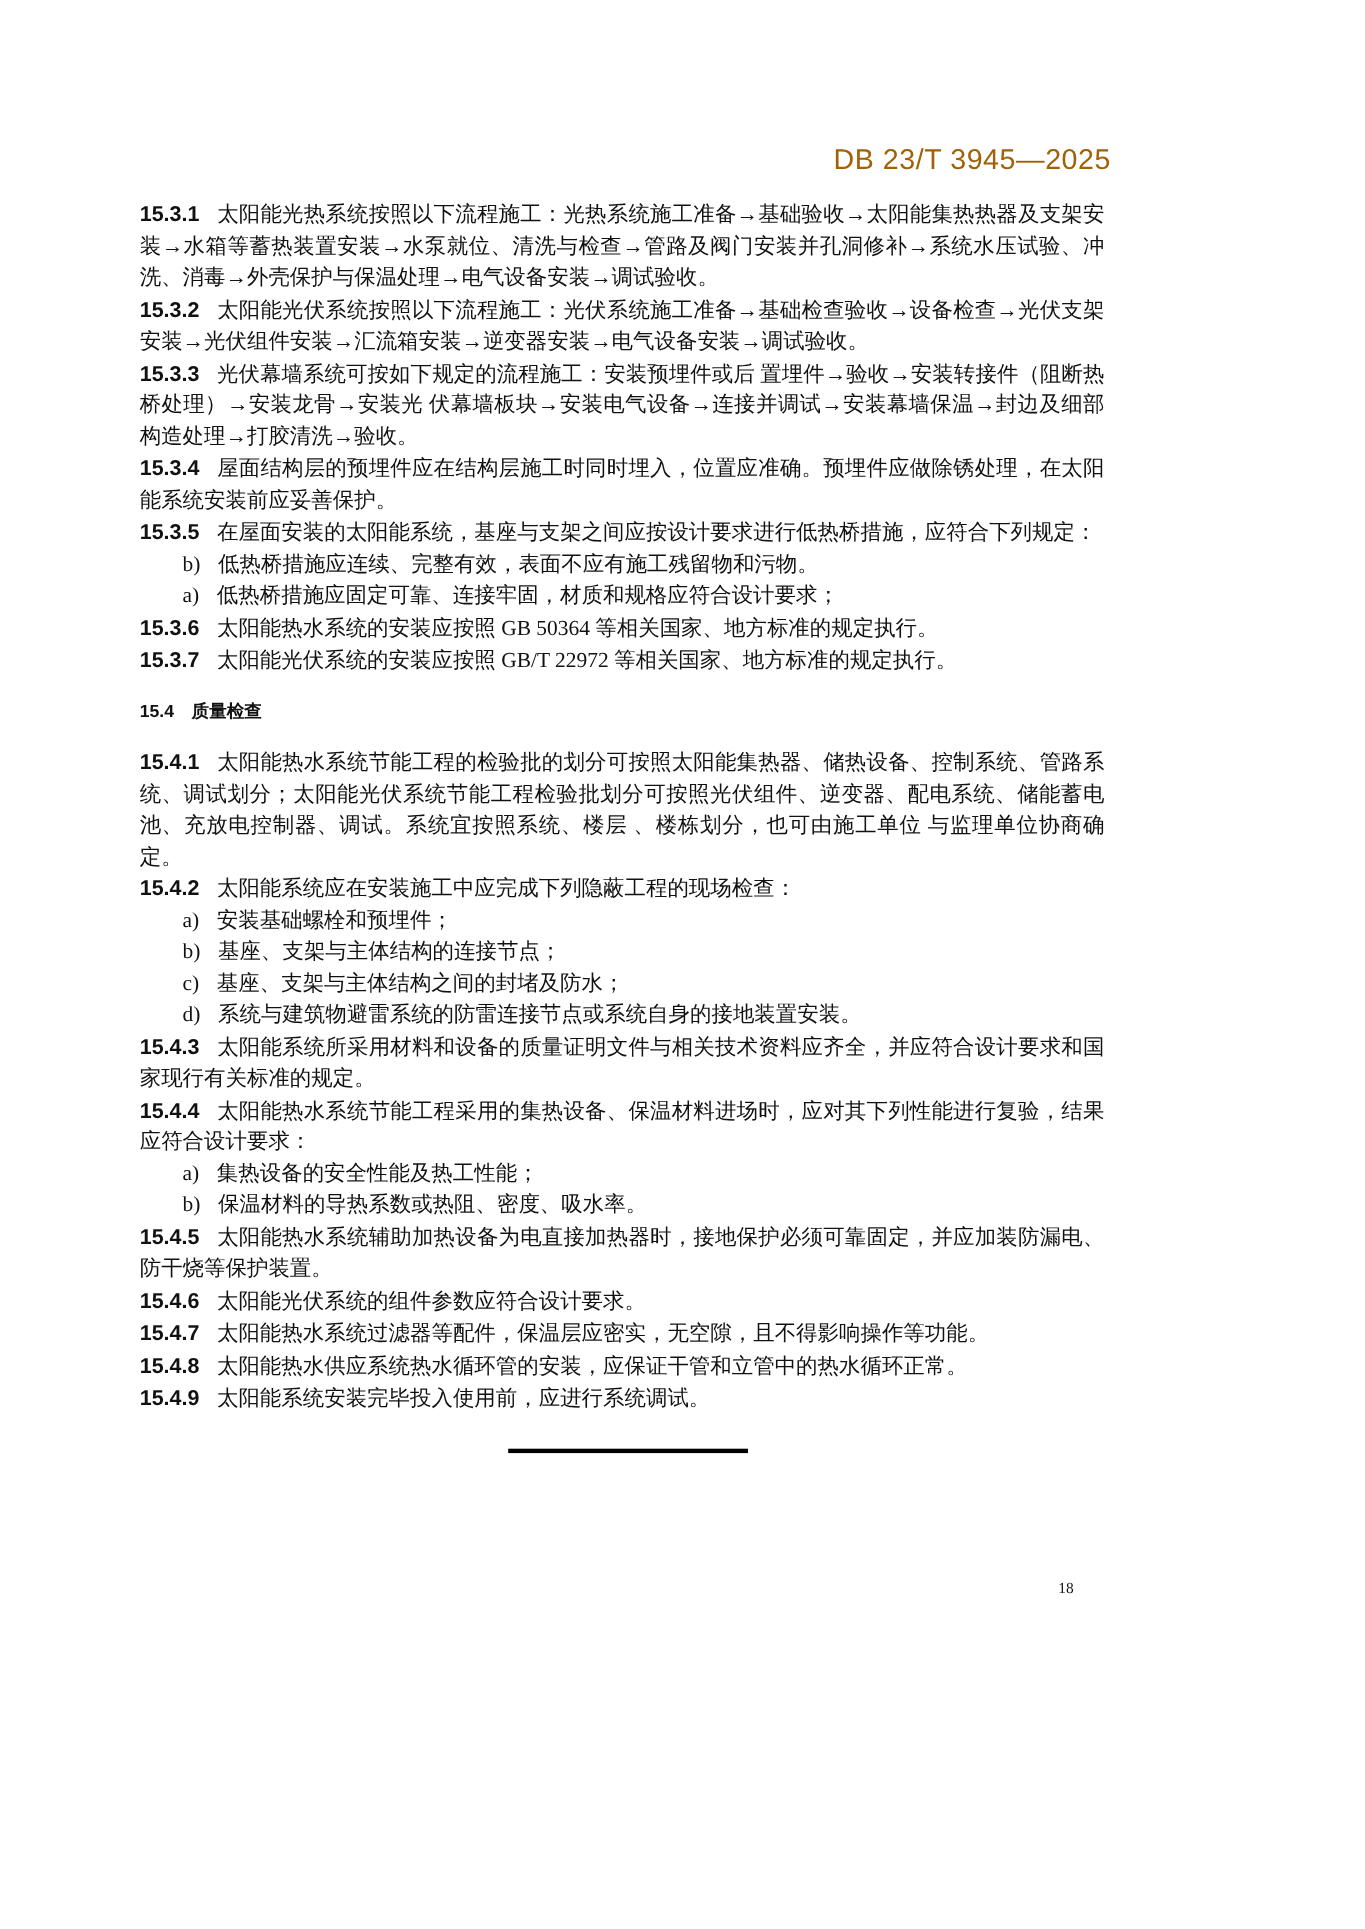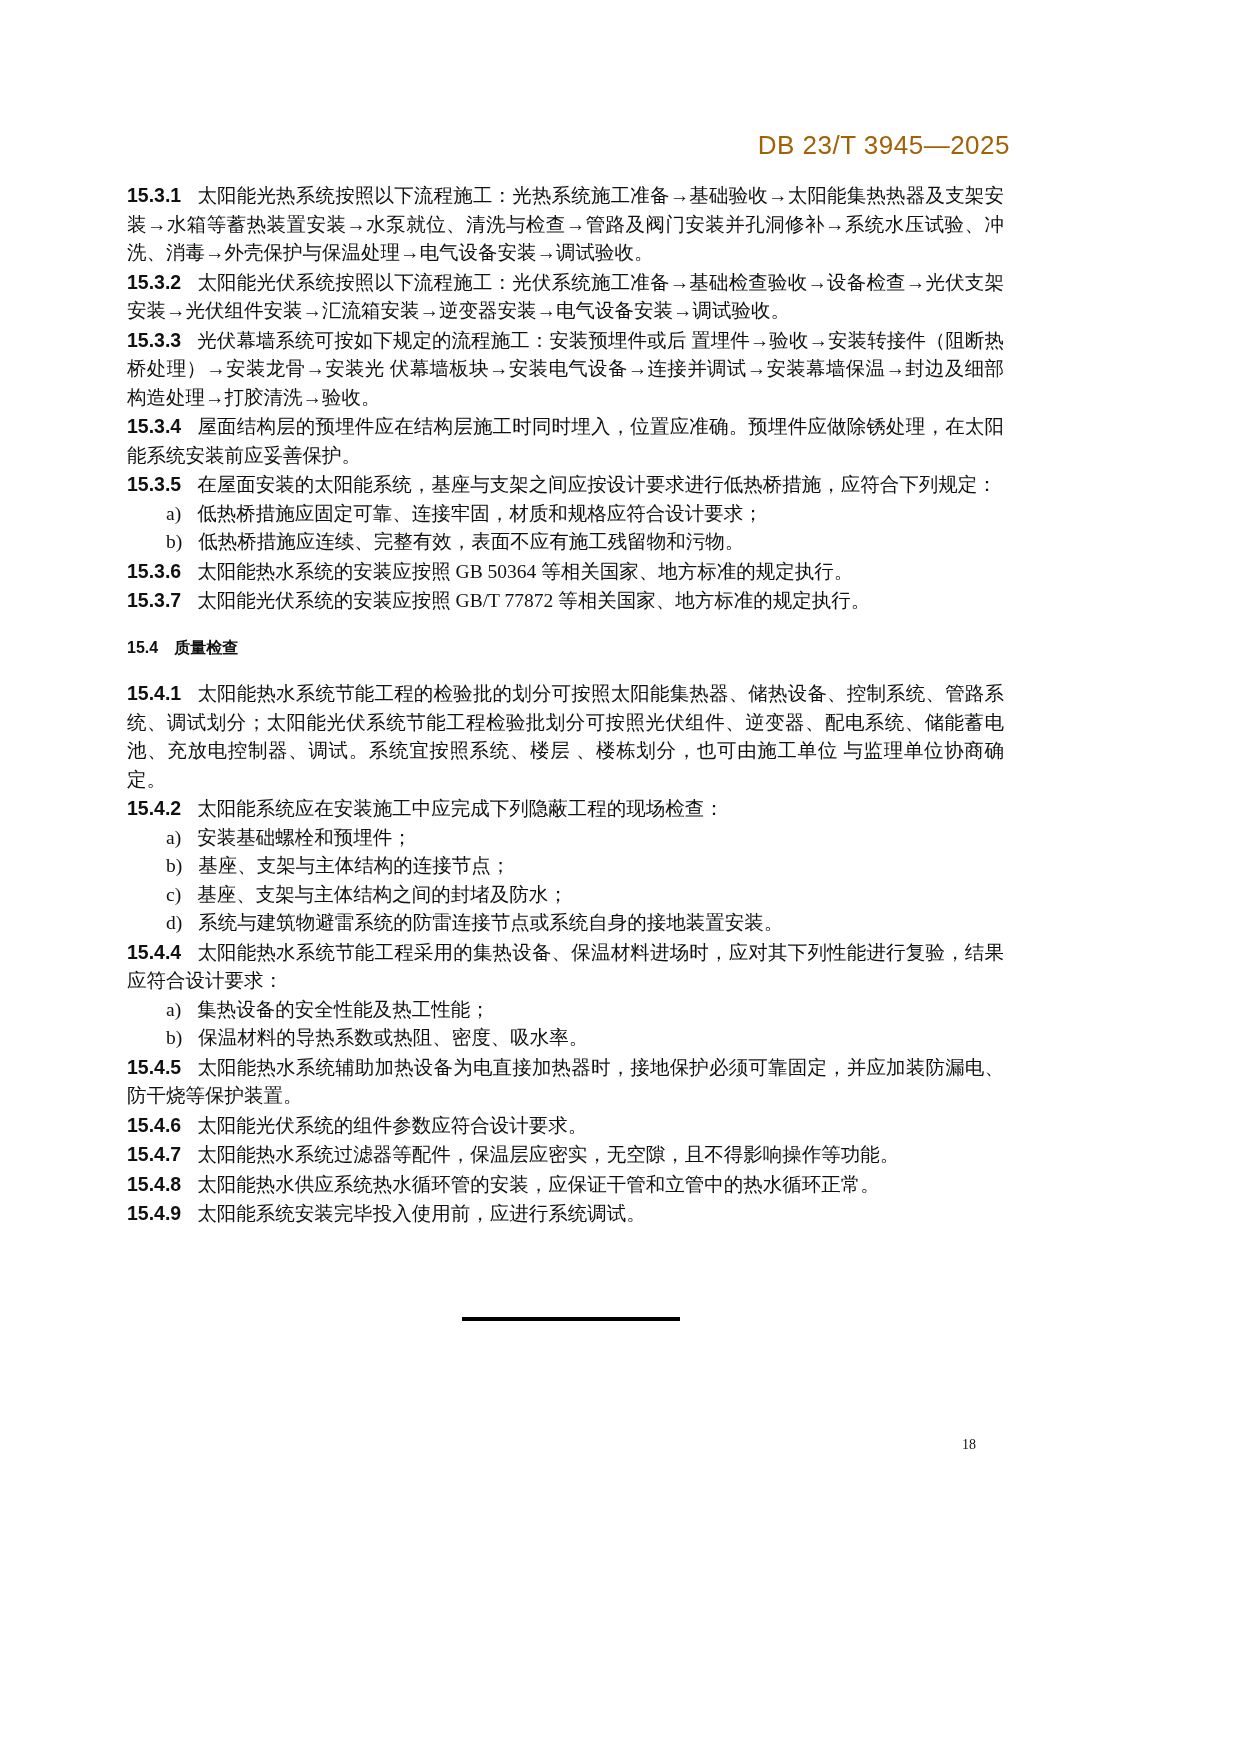--- a/index.html
+++ b/index.html
@@ -75,31 +75,32 @@
 
 <div class="page">
   <div class="doc-header">DB 23/T 3945—2025</div>
 
   <div class="content" id="content">
       <div class="para"><span class="num">15.3.1</span><span>太阳能光热系统按照以下流程施工：光热系统施工准备→基础验收→太阳能集热热器及支架安装→水箱等蓄热装置安装→水泵就位、清洗与检查→管路及阀门安装并孔洞修补→系统水压试验、冲洗、消毒→外壳保护与保温处理→电气设备安装→调试验收。</span></div>
       <div class="para"><span class="num">15.3.2</span><span>太阳能光伏系统按照以下流程施工：光伏系统施工准备→基础检查验收→设备检查→光伏支架安装→光伏组件安装→汇流箱安装→逆变器安装→电气设备安装→调试验收。</span></div>
       <div class="para"><span class="num">15.3.3</span><span>光伏幕墙系统可按如下规定的流程施工：安装预埋件或后 置埋件→验收→安装转接件（阻断热桥处理）→安装龙骨→安装光 伏幕墙板块→安装电气设备→连接并调试→安装幕墙保温→封边及细部构造处理→打胶清洗→验收。</span></div>
       <div class="para"><span class="num">15.3.4</span><span>屋面结构层的预埋件应在结构层施工时同时埋入，位置应准确。预埋件应做除锈处理，在太阳能系统安装前应妥善保护。</span></div>
       <div class="para"><span class="num">15.3.5</span><span>在屋面安装的太阳能系统，基座与支架之间应按设计要求进行低热桥措施，应符合下列规定：</span></div>
+      <div class="list-item"><span class="label">b)</span><span>低热桥措施应连续、完整有效，表面不应有施工残留物和污物。</span></div>
       <div class="list-item"><span class="label">a)</span><span>低热桥措施应固定可靠、连接牢固，材质和规格应符合设计要求；</span></div>
-      <div class="list-item"><span class="label">b)</span><span>低热桥措施应连续、完整有效，表面不应有施工残留物和污物。</span></div>
       <div class="para"><span class="num">15.3.6</span><span>太阳能热水系统的安装应按照 GB 50364 等相关国家、地方标准的规定执行。</span></div>
-      <div class="para"><span class="num">15.3.7</span><span>太阳能光伏系统的安装应按照 GB/T 77872 等相关国家、地方标准的规定执行。</span></div>
+      <div class="para"><span class="num">15.3.7</span><span>太阳能光伏系统的安装应按照 GB/T 22972 等相关国家、地方标准的规定执行。</span></div>
       <div class="heading"><span class="num">15.4</span><span>质量检查</span></div>
       <div class="para"><span class="num">15.4.1</span><span>太阳能热水系统节能工程的检验批的划分可按照太阳能集热器、储热设备、控制系统、管路系统、调试划分；太阳能光伏系统节能工程检验批划分可按照光伏组件、逆变器、配电系统、储能蓄电池、充放电控制器、调试。系统宜按照系统、楼层 、楼栋划分，也可由施工单位 与监理单位协商确定。</span></div>
       <div class="para"><span class="num">15.4.2</span><span>太阳能系统应在安装施工中应完成下列隐蔽工程的现场检查：</span></div>
       <div class="list-item"><span class="label">a)</span><span>安装基础螺栓和预埋件；</span></div>
       <div class="list-item"><span class="label">b)</span><span>基座、支架与主体结构的连接节点；</span></div>
       <div class="list-item"><span class="label">c)</span><span>基座、支架与主体结构之间的封堵及防水；</span></div>
       <div class="list-item"><span class="label">d)</span><span>系统与建筑物避雷系统的防雷连接节点或系统自身的接地装置安装。</span></div>
+      <div class="para"><span class="num">15.4.3</span><span>太阳能系统所采用材料和设备的质量证明文件与相关技术资料应齐全，并应符合设计要求和国家现行有关标准的规定。</span></div>
       <div class="para"><span class="num">15.4.4</span><span>太阳能热水系统节能工程采用的集热设备、保温材料进场时，应对其下列性能进行复验，结果应符合设计要求：</span></div>
       <div class="list-item"><span class="label">a)</span><span>集热设备的安全性能及热工性能；</span></div>
       <div class="list-item"><span class="label">b)</span><span>保温材料的导热系数或热阻、密度、吸水率。</span></div>
       <div class="para"><span class="num">15.4.5</span><span>太阳能热水系统辅助加热设备为电直接加热器时，接地保护必须可靠固定，并应加装防漏电、防干烧等保护装置。</span></div>
       <div class="para"><span class="num">15.4.6</span><span>太阳能光伏系统的组件参数应符合设计要求。</span></div>
       <div class="para"><span class="num">15.4.7</span><span>太阳能热水系统过滤器等配件，保温层应密实，无空隙，且不得影响操作等功能。</span></div>
       <div class="para"><span class="num">15.4.8</span><span>太阳能热水供应系统热水循环管的安装，应保证干管和立管中的热水循环正常。</span></div>
       <div class="para"><span class="num">15.4.9</span><span>太阳能系统安装完毕投入使用前，应进行系统调试。</span></div>
     </div>
 

